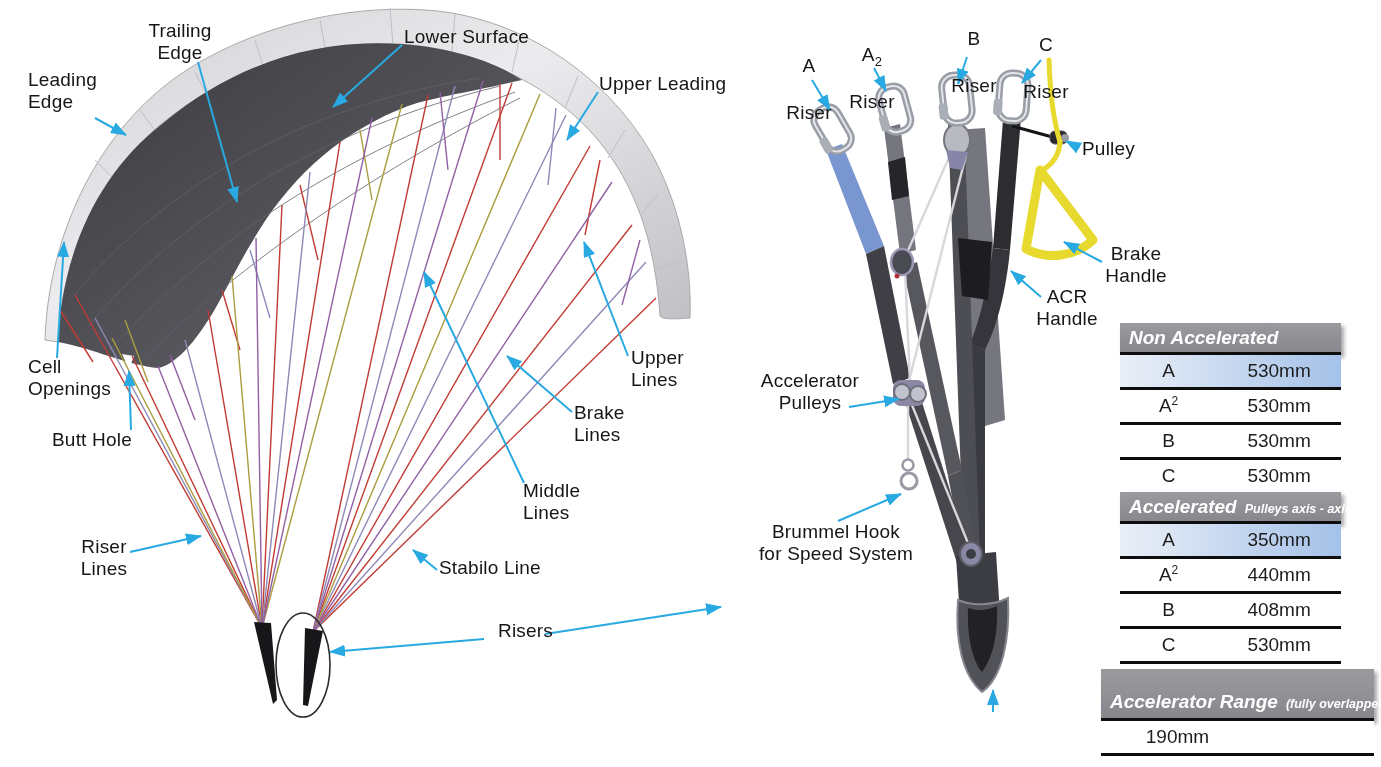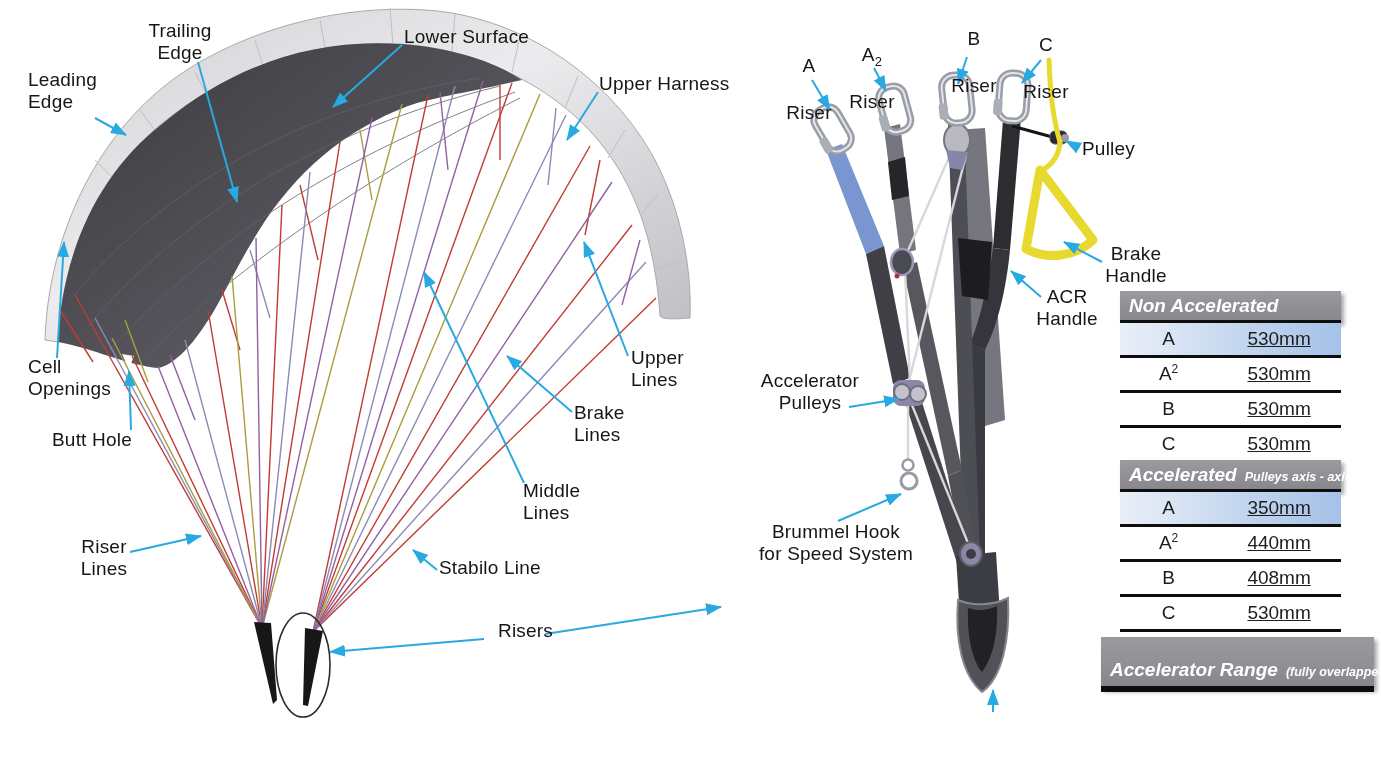--- a/index.html
+++ b/index.html
@@ -5,31 +5,31 @@
   html,body{margin:0;padding:0;background:#fff;}
   .stage{position:relative;width:1381px;height:767px;background:#ffffff;
          font-family:"Liberation Sans",sans-serif;overflow:hidden;}
   svg.layer{position:absolute;top:0;pointer-events:none;}
   .lbl{position:absolute;font-size:19px;line-height:1.16;color:#161616;
        white-space:pre-line;letter-spacing:.2px;}
   .ctr{transform:translateX(-50%);text-align:center;}
   .lbl .blk{display:block;}
   .lbl sub{font-size:13px;}
   
-  .tbl{position:absolute;background:#fff;}
+  .tbl{position:absolute;background:#fff;margin-top:32px;}
   .tbl-head{display:flex;align-items:baseline;gap:8px;
             background:linear-gradient(180deg,#9a9a9f 0%,#87878d 100%);
             color:#fff;font-style:italic;font-weight:bold;font-size:19px;
             padding:4px 9px 3px 9px;border-bottom:3px solid #0d0d0d;
             box-shadow:3px 3px 4px rgba(0,0,0,.35);white-space:nowrap;}
   .tbl-sub{font-size:12.5px;font-weight:bold;}
   .row{display:flex;border-bottom:3px solid #0d0d0d;align-items:center;
        font-size:19px;color:#1d1d1d;background:#fff;}
   .row .c1{width:44%;text-align:center;white-space:pre-line;line-height:1.12;padding:5px 0;}
-  .row .c2{width:56%;text-align:center;padding:5px 0;text-decoration:underline;}
+  .row .c2{width:56%;text-align:center;padding:5px 0;}
   .row sup{font-size:12px;}
   .row.hl{background:linear-gradient(90deg,#eaeff7 0%,#a4c1e8 100%);}
 </style>
 </head>
 <body>
 
 <div class="stage">
 
   <svg class="layer" style="left:0;width:780px;height:767px" viewBox="0 0 780 767">
     <defs>
@@ -244,21 +244,21 @@
         <path d="M0,0 L8,3 L0,6 Z" fill="#29a9e1"></path>
       </marker>
     </defs>
   </svg>
 
   <div class="lbl ctr" style="left:180px;top:20px">Trailing
 Edge</div>
   <div class="lbl" style="left:28px;top:69px">Leading
 Edge</div>
   <div class="lbl" style="left:404px;top:26px">Lower Surface</div>
-  <div class="lbl" style="left:599px;top:73px">Upper Harness</div>
+  <div class="lbl" style="left:599px;top:73px">Upper Leading</div>
   <div class="lbl" style="left:28px;top:356px">Cell
 Openings</div>
   <div class="lbl" style="left:52px;top:429px">Butt Hole</div>
   <div class="lbl ctr" style="left:104px;top:536px">Riser
 Lines</div>
   <div class="lbl" style="left:631px;top:347px">Upper
 Lines</div>
   <div class="lbl" style="left:574px;top:402px">Brake
 Lines</div>
   <div class="lbl" style="left:523px;top:480px">Middle
@@ -336,16 +336,17 @@
       <span class="c2">530mm</span>
     </div>
   </div>
 
   <div class="tbl" style="left:1101px;top:637px;width:273px">
     <div class="tbl-head" style="padding-top:22px;padding-bottom:5px">
       <span>Accelerator Range</span>
       <span class="tbl-sub">(fully overlapped)</span>
     </div>
     <div class="row">
+      <span class="c2">190mm</span>
     </div>
   </div>
 
 </div>
 
 </body></html>

